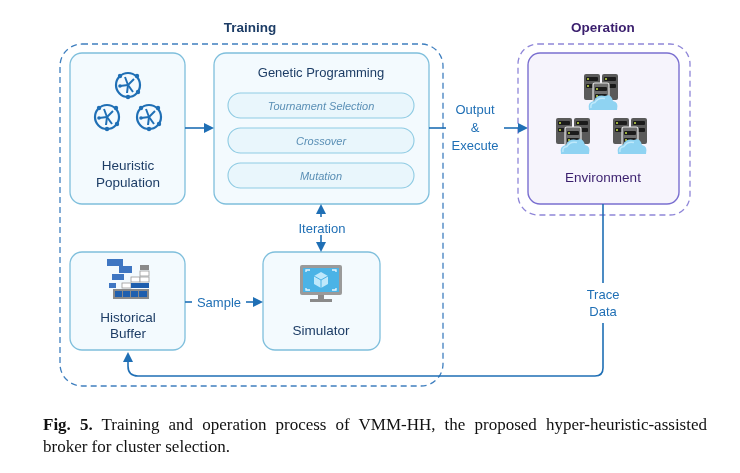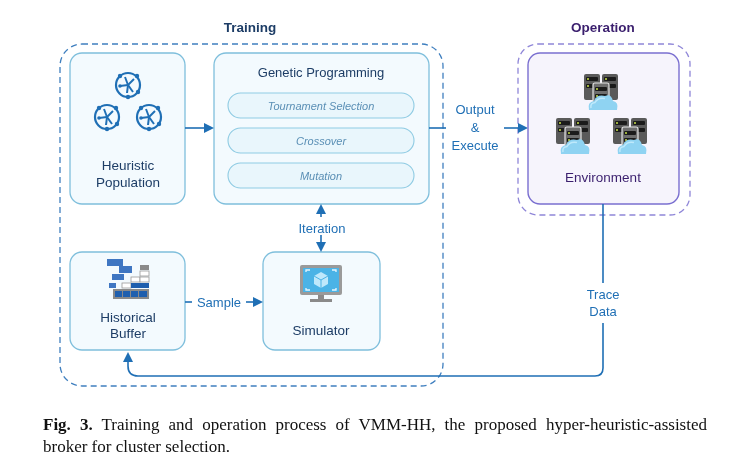--- a/index.html
+++ b/index.html
@@ -148,13 +148,13 @@
     </g>
     <text class="lbl" x="603" y="182" text-anchor="middle" font-size="13.5" fill="#3b1f6e">Environment</text>
   </g>
 
   <path d="M603,204 L603,283" fill="none" stroke="#1f6fb5" stroke-width="1.6"></path>
   <text class="lbl" x="603" y="299" text-anchor="middle" font-size="13" fill="#1f6fb5">Trace</text>
   <text class="lbl" x="603" y="316" text-anchor="middle" font-size="13" fill="#1f6fb5">Data</text>
   <path d="M603,323 L603,368 Q603,376 595,376 L138,376 Q128,376 128,366 L128,354" fill="none" stroke="#1f6fb5" stroke-width="1.6" marker-end="url(#arr)"></path>
 </svg>
 
-<div class="caption"><b>Fig. 3.</b><span> Training and operation process of VMM-HH, the proposed hyper-heuristic-assisted broker for cluster selection.</span></div>
+<div class="caption"><b>Fig. 5.</b><span> Training and operation process of VMM-HH, the proposed hyper-heuristic-assisted broker for cluster selection.</span></div>
 
 </body></html>

